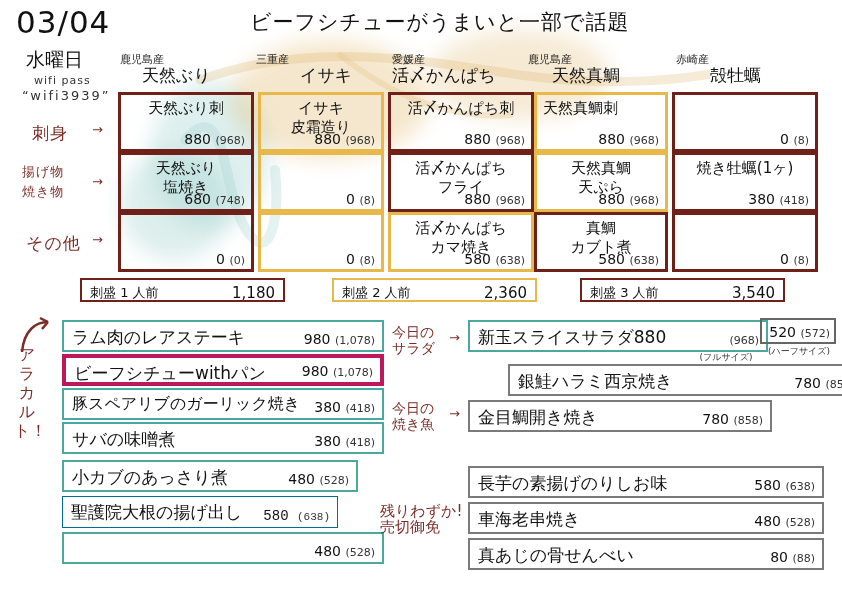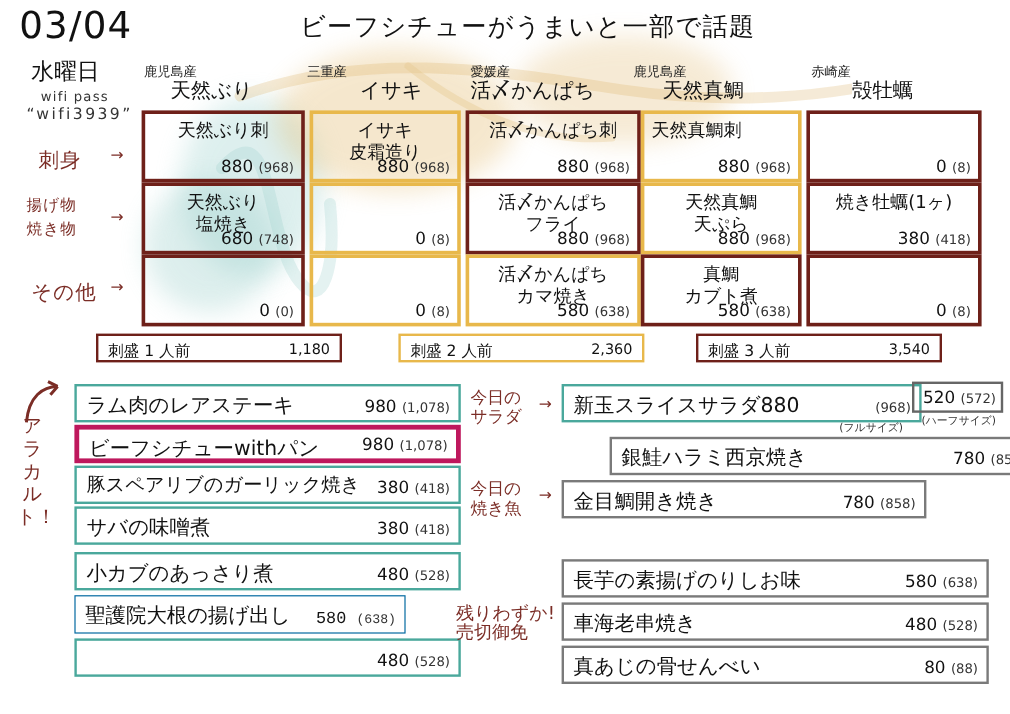--- a/index.html
+++ b/index.html
@@ -36,21 +36,21 @@
 
   
   .cell{position:absolute;box-sizing:border-box;background:transparent;}
   .cell .nm{position:absolute;left:0;right:0;top:4px;text-align:center;font-size:15px;color:#111;line-height:19px;}
   .cell .pr{position:absolute;right:6px;bottom:2px;font-size:14px;color:#111;}
   .cell .pr small{font-size:11px;color:#333;}
 
   
   .mori{position:absolute;box-sizing:border-box;font-size:13px;color:#111;}
   .mori .lbl{position:absolute;left:8px;top:4px;}
-  .mori .val{position:absolute;right:8px;top:4px;font-size:12px;}
+  .mori .val{position:absolute;right:8px;top:4px;font-size:15px;}
 
   
   .litem{position:absolute;box-sizing:border-box;}
   .litem .t{position:absolute;left:8px;top:4px;font-size:17px;color:#111;white-space:nowrap;}
   .litem .p{position:absolute;right:7px;bottom:3px;font-size:14px;color:#111;white-space:nowrap;}
   .litem .p small{font-size:11px;color:#333;}
 
   .annot{position:absolute;color:#7b2d26;font-size:13px;line-height:16px;text-align:left;}
   #alacarte{
     position:absolute;left:14px;top:345px;width:26px;
@@ -200,21 +200,21 @@
   <span class="p"><span>980</span> <small>(1,078)</small></span>
 </div>
 <div class="litem" style="left:62px;top:388px;width:322px;height:32px;border:2px solid #4aa89c;">
   <span class="t" style="font-size:16px;">豚スペアリブのガーリック焼き</span>
   <span class="p"><span>380</span> <small>(418)</small></span>
 </div>
 <div class="litem" style="left:62px;top:422px;width:322px;height:32px;border:2px solid #4aa89c;">
   <span class="t">サバの味噌煮</span>
   <span class="p"><span>380</span> <small>(418)</small></span>
 </div>
-<div class="litem" style="left:62px;top:460px;width:322px;height:32px;border:2px solid #4aa89c;">
+<div class="litem" style="left:62px;top:460px;width:296px;height:32px;border:2px solid #4aa89c;">
   <span class="t">小カブのあっさり煮</span>
   <span class="p"><span>480</span> <small>(528)</small></span>
 </div>
 <div class="litem" style="left:62px;top:496px;width:276px;height:32px;border:1px solid #0369a1;font-family:Liberation Mono, monospace;">
   <span class="t">聖護院大根の揚げ出し</span>
   <span class="p"><span>580</span> <small>(638)</small></span>
 </div>
 <div class="litem" style="left:62px;top:532px;width:322px;height:32px;border:2px solid #4aa89c;">
   <span class="p"><span>480</span> <small>(528)</small></span>
 </div>

